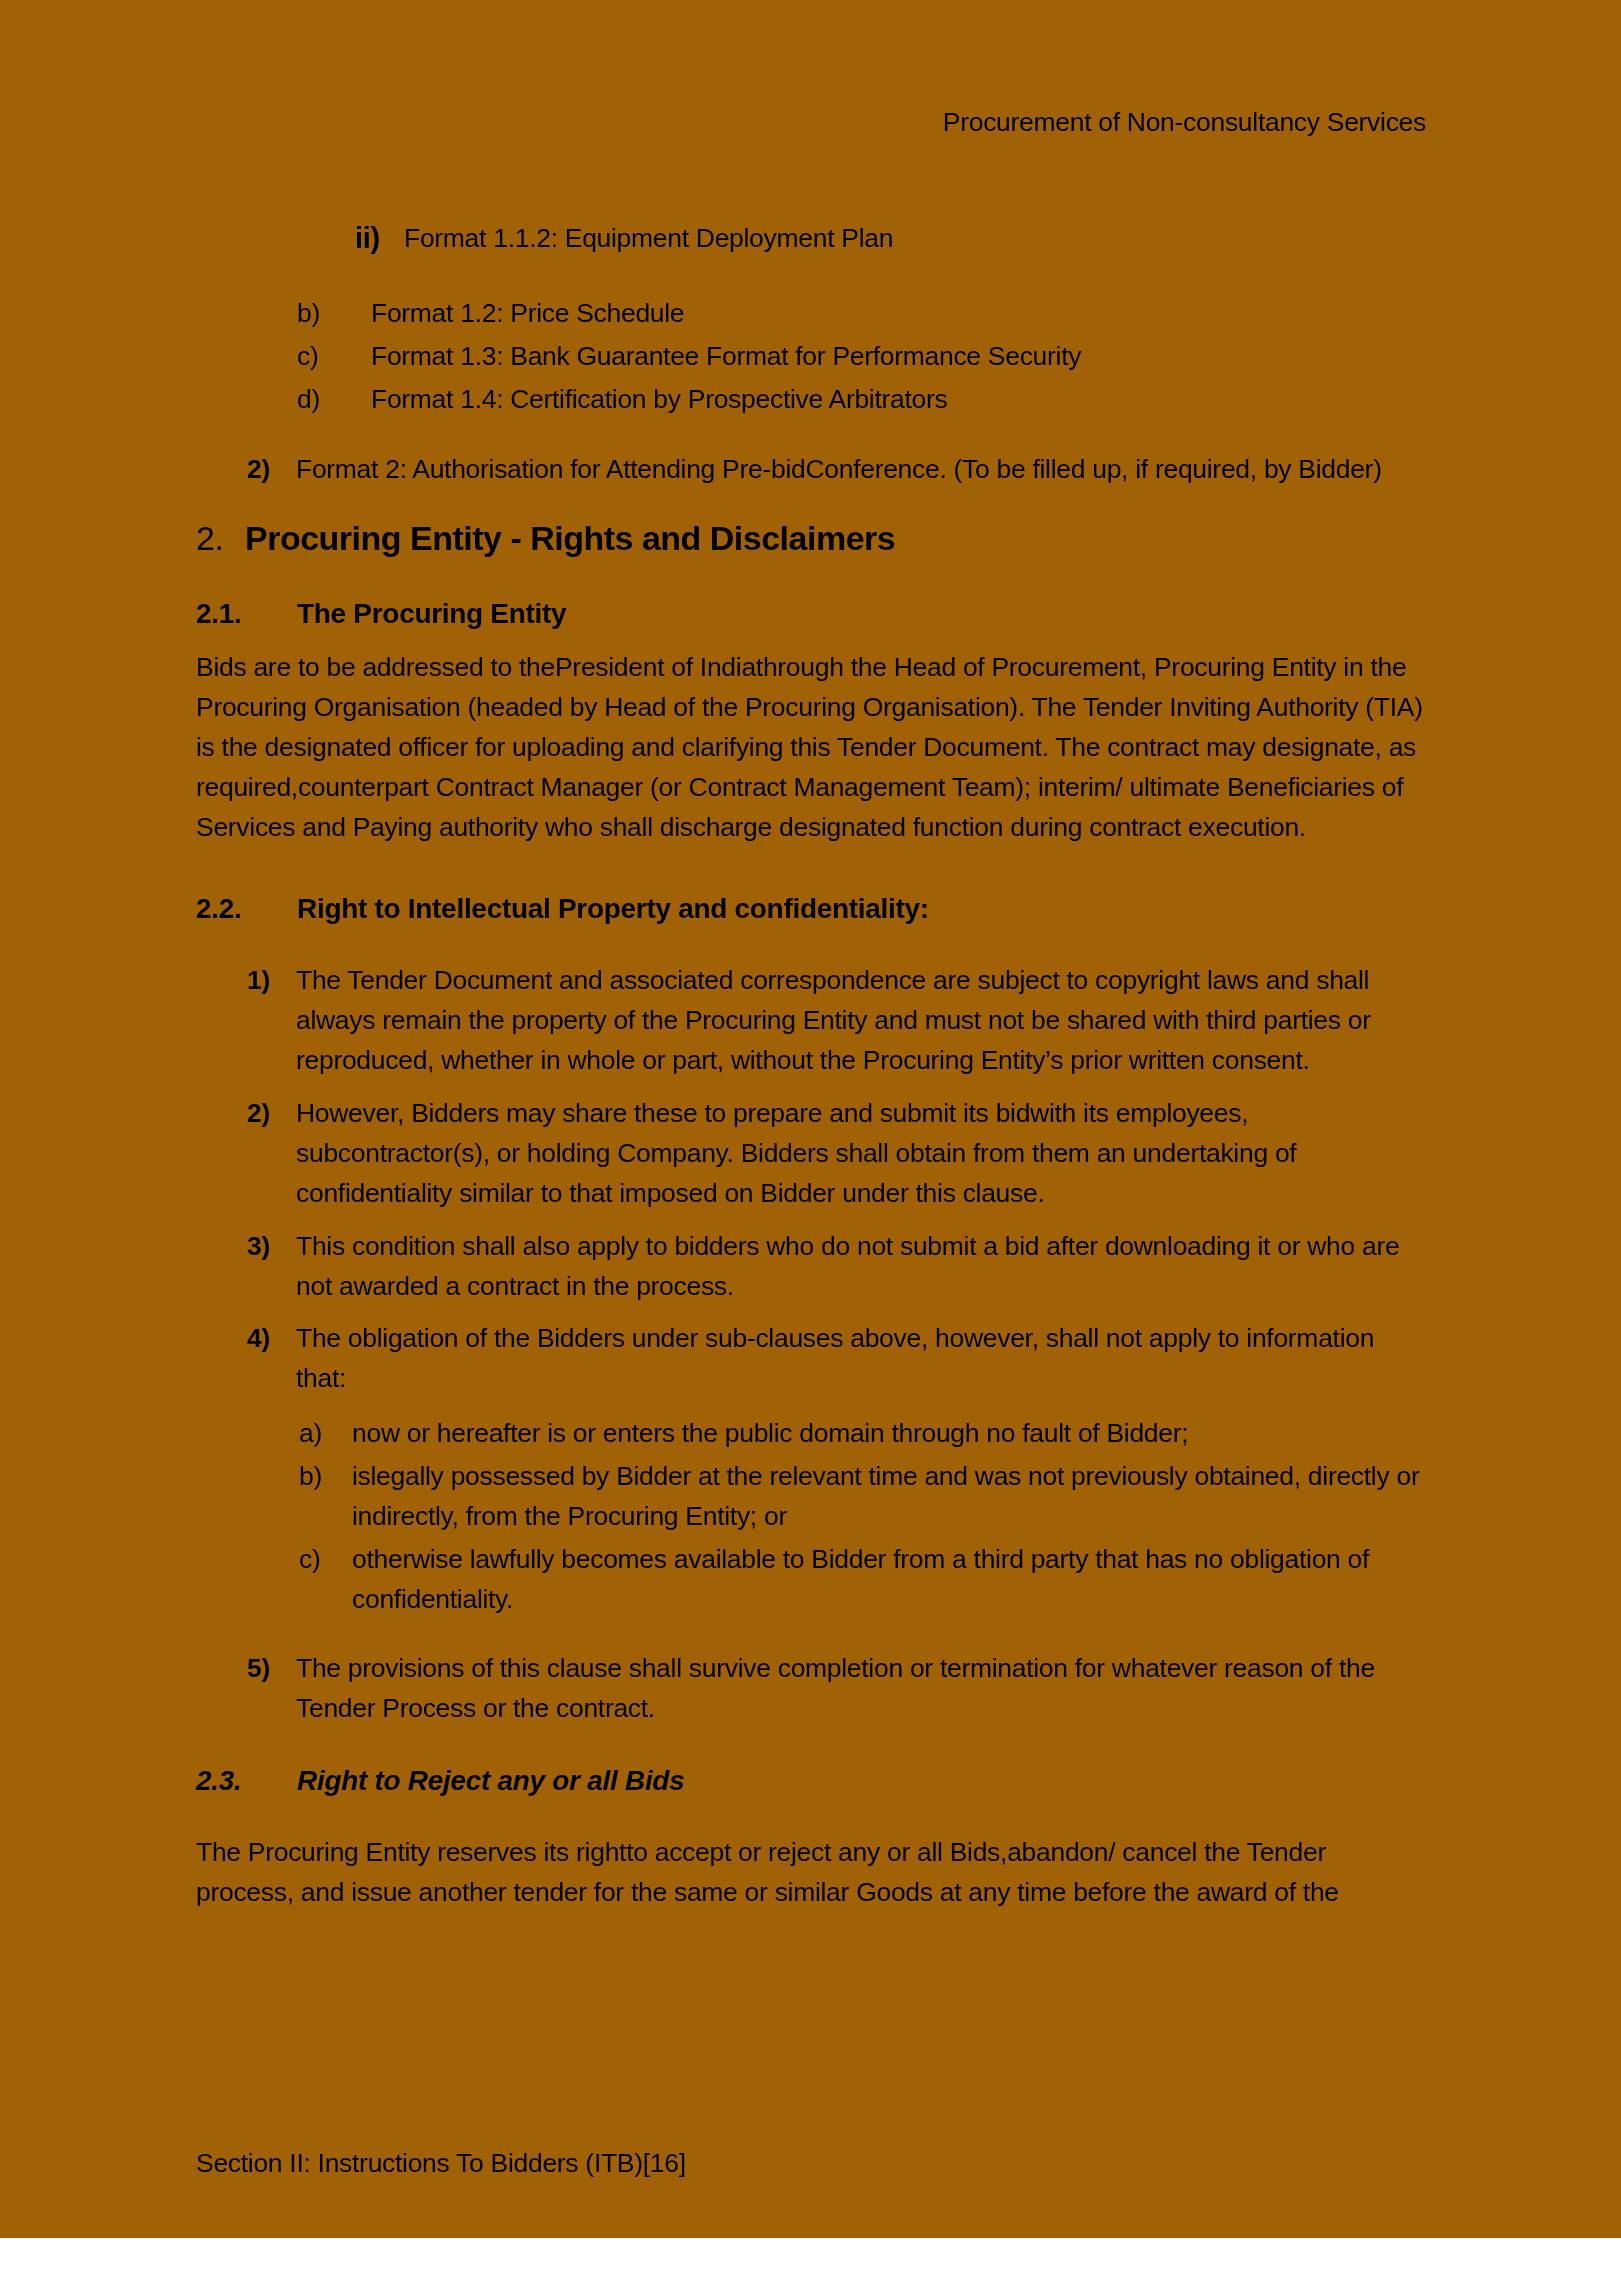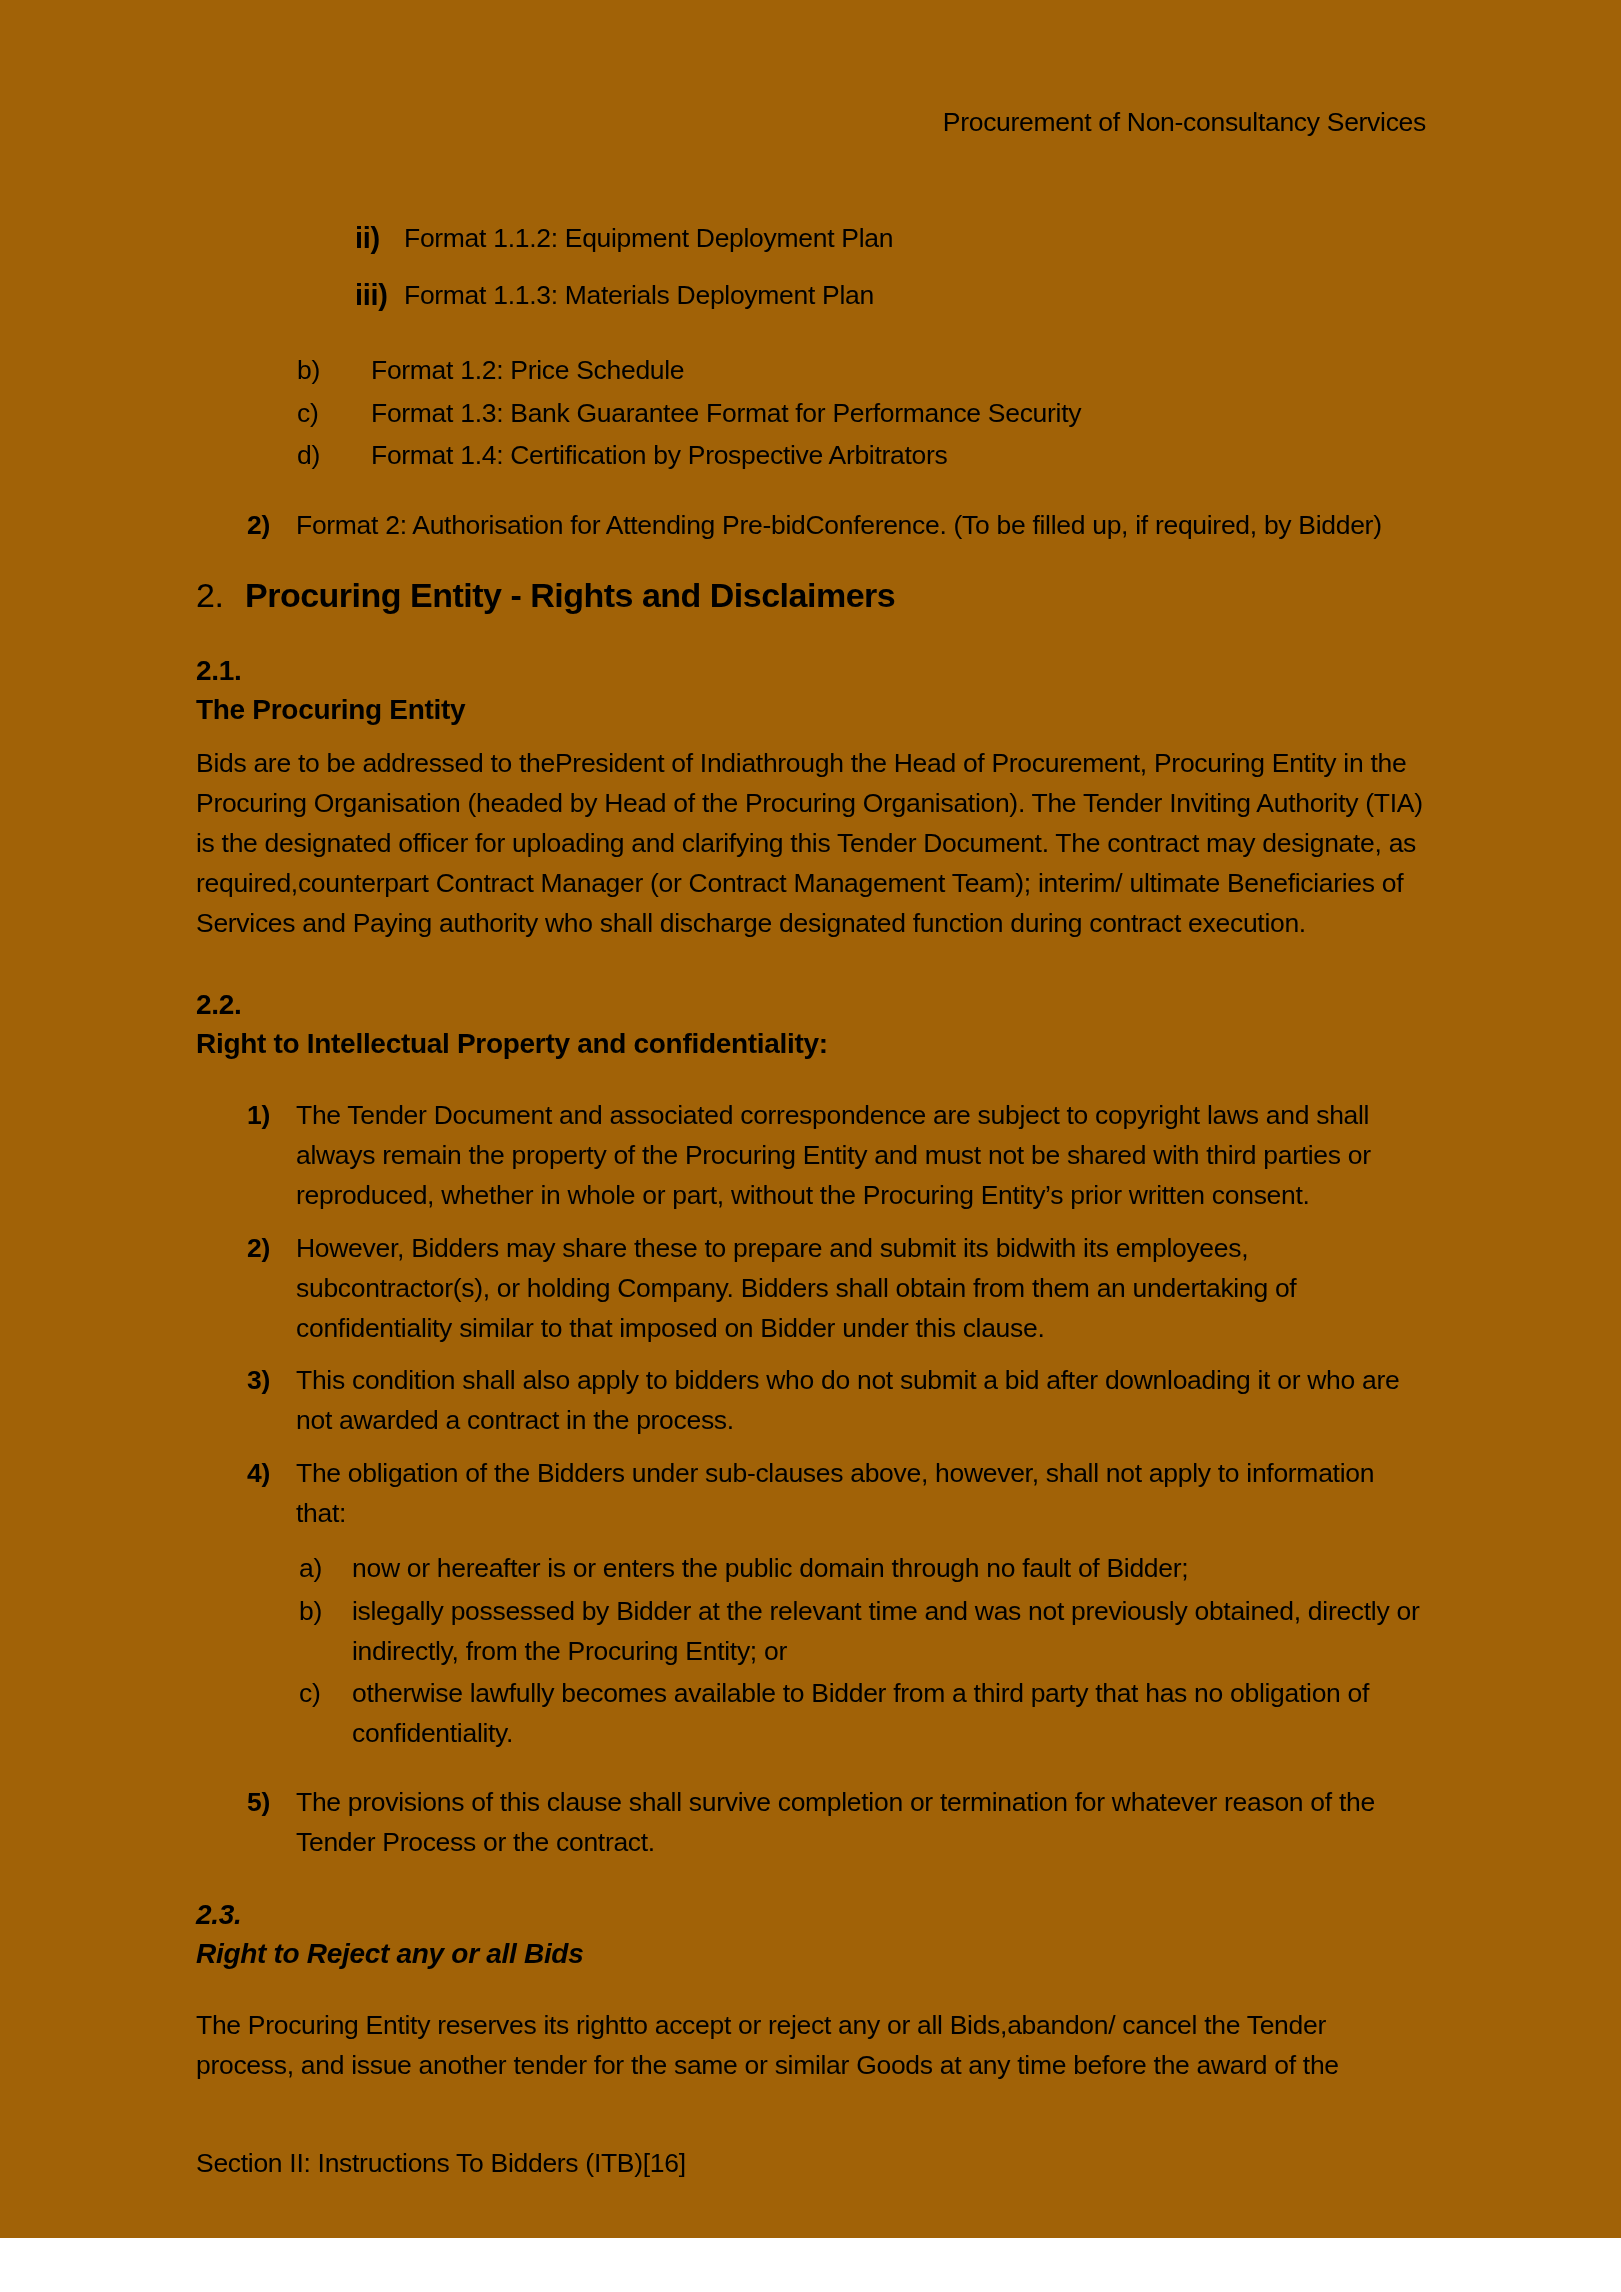--- a/index.html
+++ b/index.html
@@ -46,21 +46,21 @@
   .fmt2-item { margin-top: 30px; }
 
   
   .h1 {
     display: flex; margin-top: 27.4px;
     font-size: 34px; font-weight: bold; line-height: 45px; letter-spacing: -0.5px;
   }
   .h1 .hnum { width: 49px; flex: none; font-weight: normal; }
   .h2 {
     display: flex;
-    font-size: 28px; font-weight: bold; line-height: 39px; letter-spacing: -0.3px; flex-direction: column;
+    font-size: 28px; font-weight: bold; line-height: 39px; letter-spacing: -0.3px;
   }
   .h2 .hnum { width: 101px; flex: none; }
   .h2-21 { margin-top: 33px; }
   .h2-22 { margin-top: 42px; }
   .h2-23 { margin-top: 33px; font-style: italic; }
 
   .para { margin-top: 14px; text-align: left; }
   .para-23 { margin-top: 32px; }
   .num-list { margin-top: 32px; }
 
@@ -83,24 +83,20 @@
   <div class="header">
     <span>Procurement of Non-consultancy Services</span>
   </div>
 
   <div class="content">
 
     <div class="roman-list">
       <div class="li roman-item">
         <span class="marker">ii)</span>
         <span class="text">Format 1.1.2: Equipment Deployment Plan</span>
-      </div>
-      <div class="li roman-item">
-        <span class="marker">iii)</span>
-        <span class="text">Format 1.1.3: Materials Deployment Plan</span>
       </div>
     </div>
 
     <div class="alpha-list">
       <div class="li alpha-item">
         <span class="marker">b)</span>
         <span class="text">Format 1.2: Price Schedule</span>
       </div>
       <div class="li alpha-item">
         <span class="marker">c)</span>

